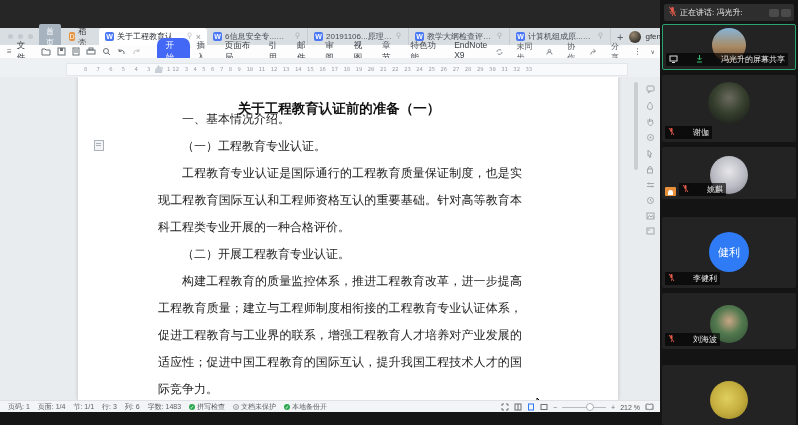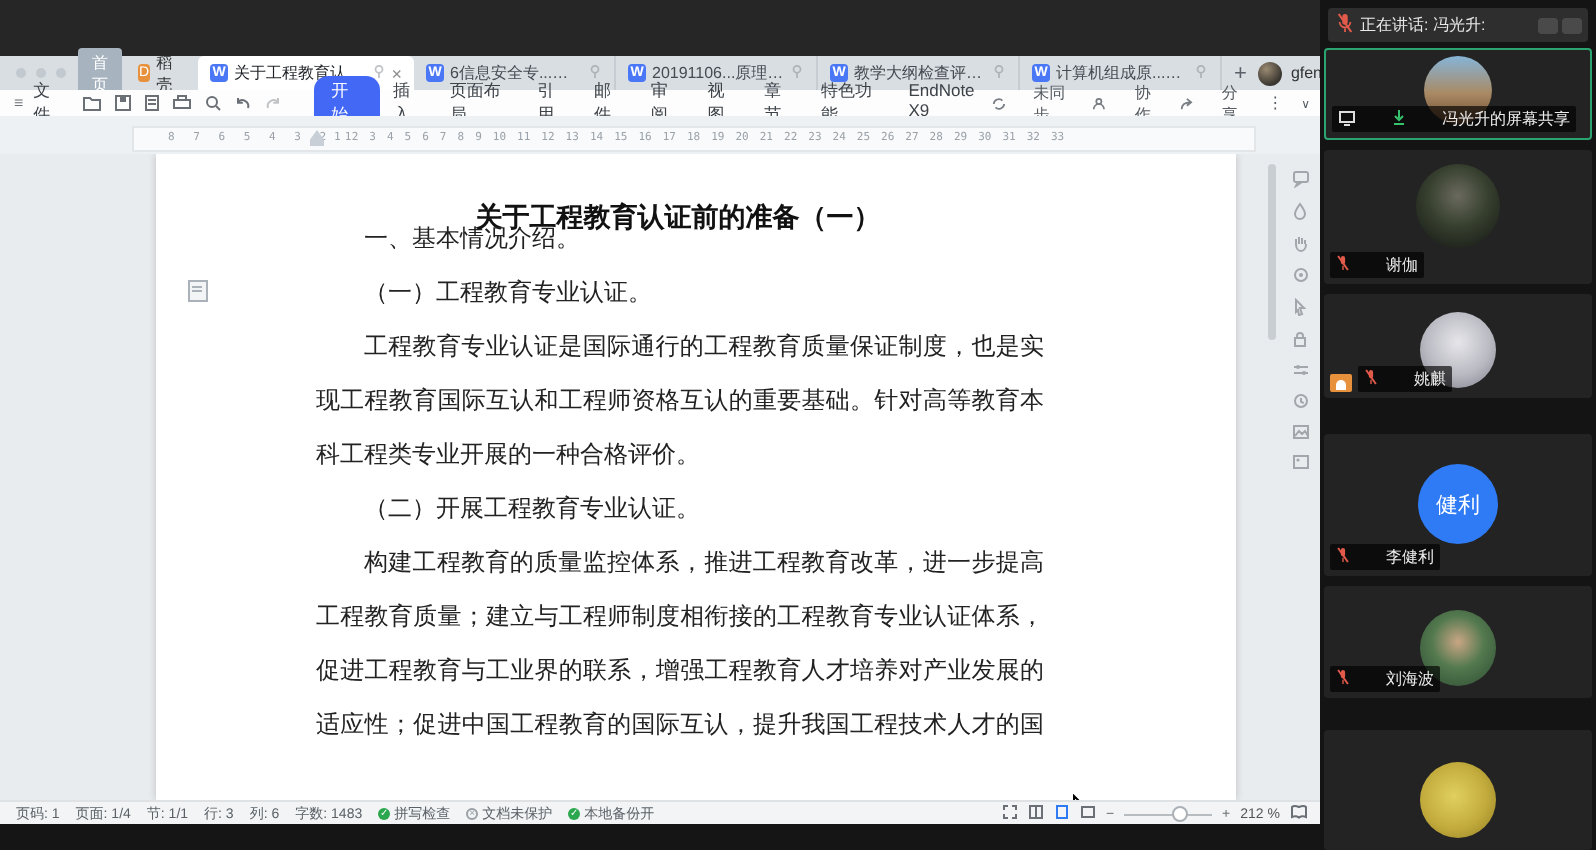--- a/index.html
+++ b/index.html
@@ -251,20 +251,21 @@
       <div class="dline ind" style="top:34px">一、基本情况介绍。</div>
       <div class="dline ind" style="top:61px">（一）工程教育专业认证。</div>
       <div class="dline ind j" style="top:88px">工程教育专业认证是国际通行的工程教育质量保证制度，也是实</div>
       <div class="dline j" style="top:115px">现工程教育国际互认和工程师资格互认的重要基础。针对高等教育本</div>
       <div class="dline" style="top:142px">科工程类专业开展的一种合格评价。</div>
       <div class="dline ind" style="top:169px">（二）开展工程教育专业认证。</div>
       <div class="dline ind j" style="top:196px">构建工程教育的质量监控体系，推进工程教育改革，进一步提高</div>
       <div class="dline j" style="top:223px">工程教育质量；建立与工程师制度相衔接的工程教育专业认证体系，</div>
       <div class="dline j" style="top:250px">促进工程教育与工业界的联系，增强工程教育人才培养对产业发展的</div>
       <div class="dline j" style="top:277px">适应性；促进中国工程教育的国际互认，提升我国工程技术人才的国</div>
+      <div class="dline" style="top:304px">际竞争力。</div>
       <div class="commenticon"></div>
       <div class="scrollthumb"></div>
       <div class="vtools">
         <span>
             <svg width="9" height="9" viewBox="0 0 9 9">
               <rect x="1" y="1" width="7" height="5" rx="1" fill="none" stroke="#8a9096"></rect>
               <path d="M3 6L2 8l3-2" fill="none" stroke="#8a9096"></path>
             </svg>
           </span>
         <span>

